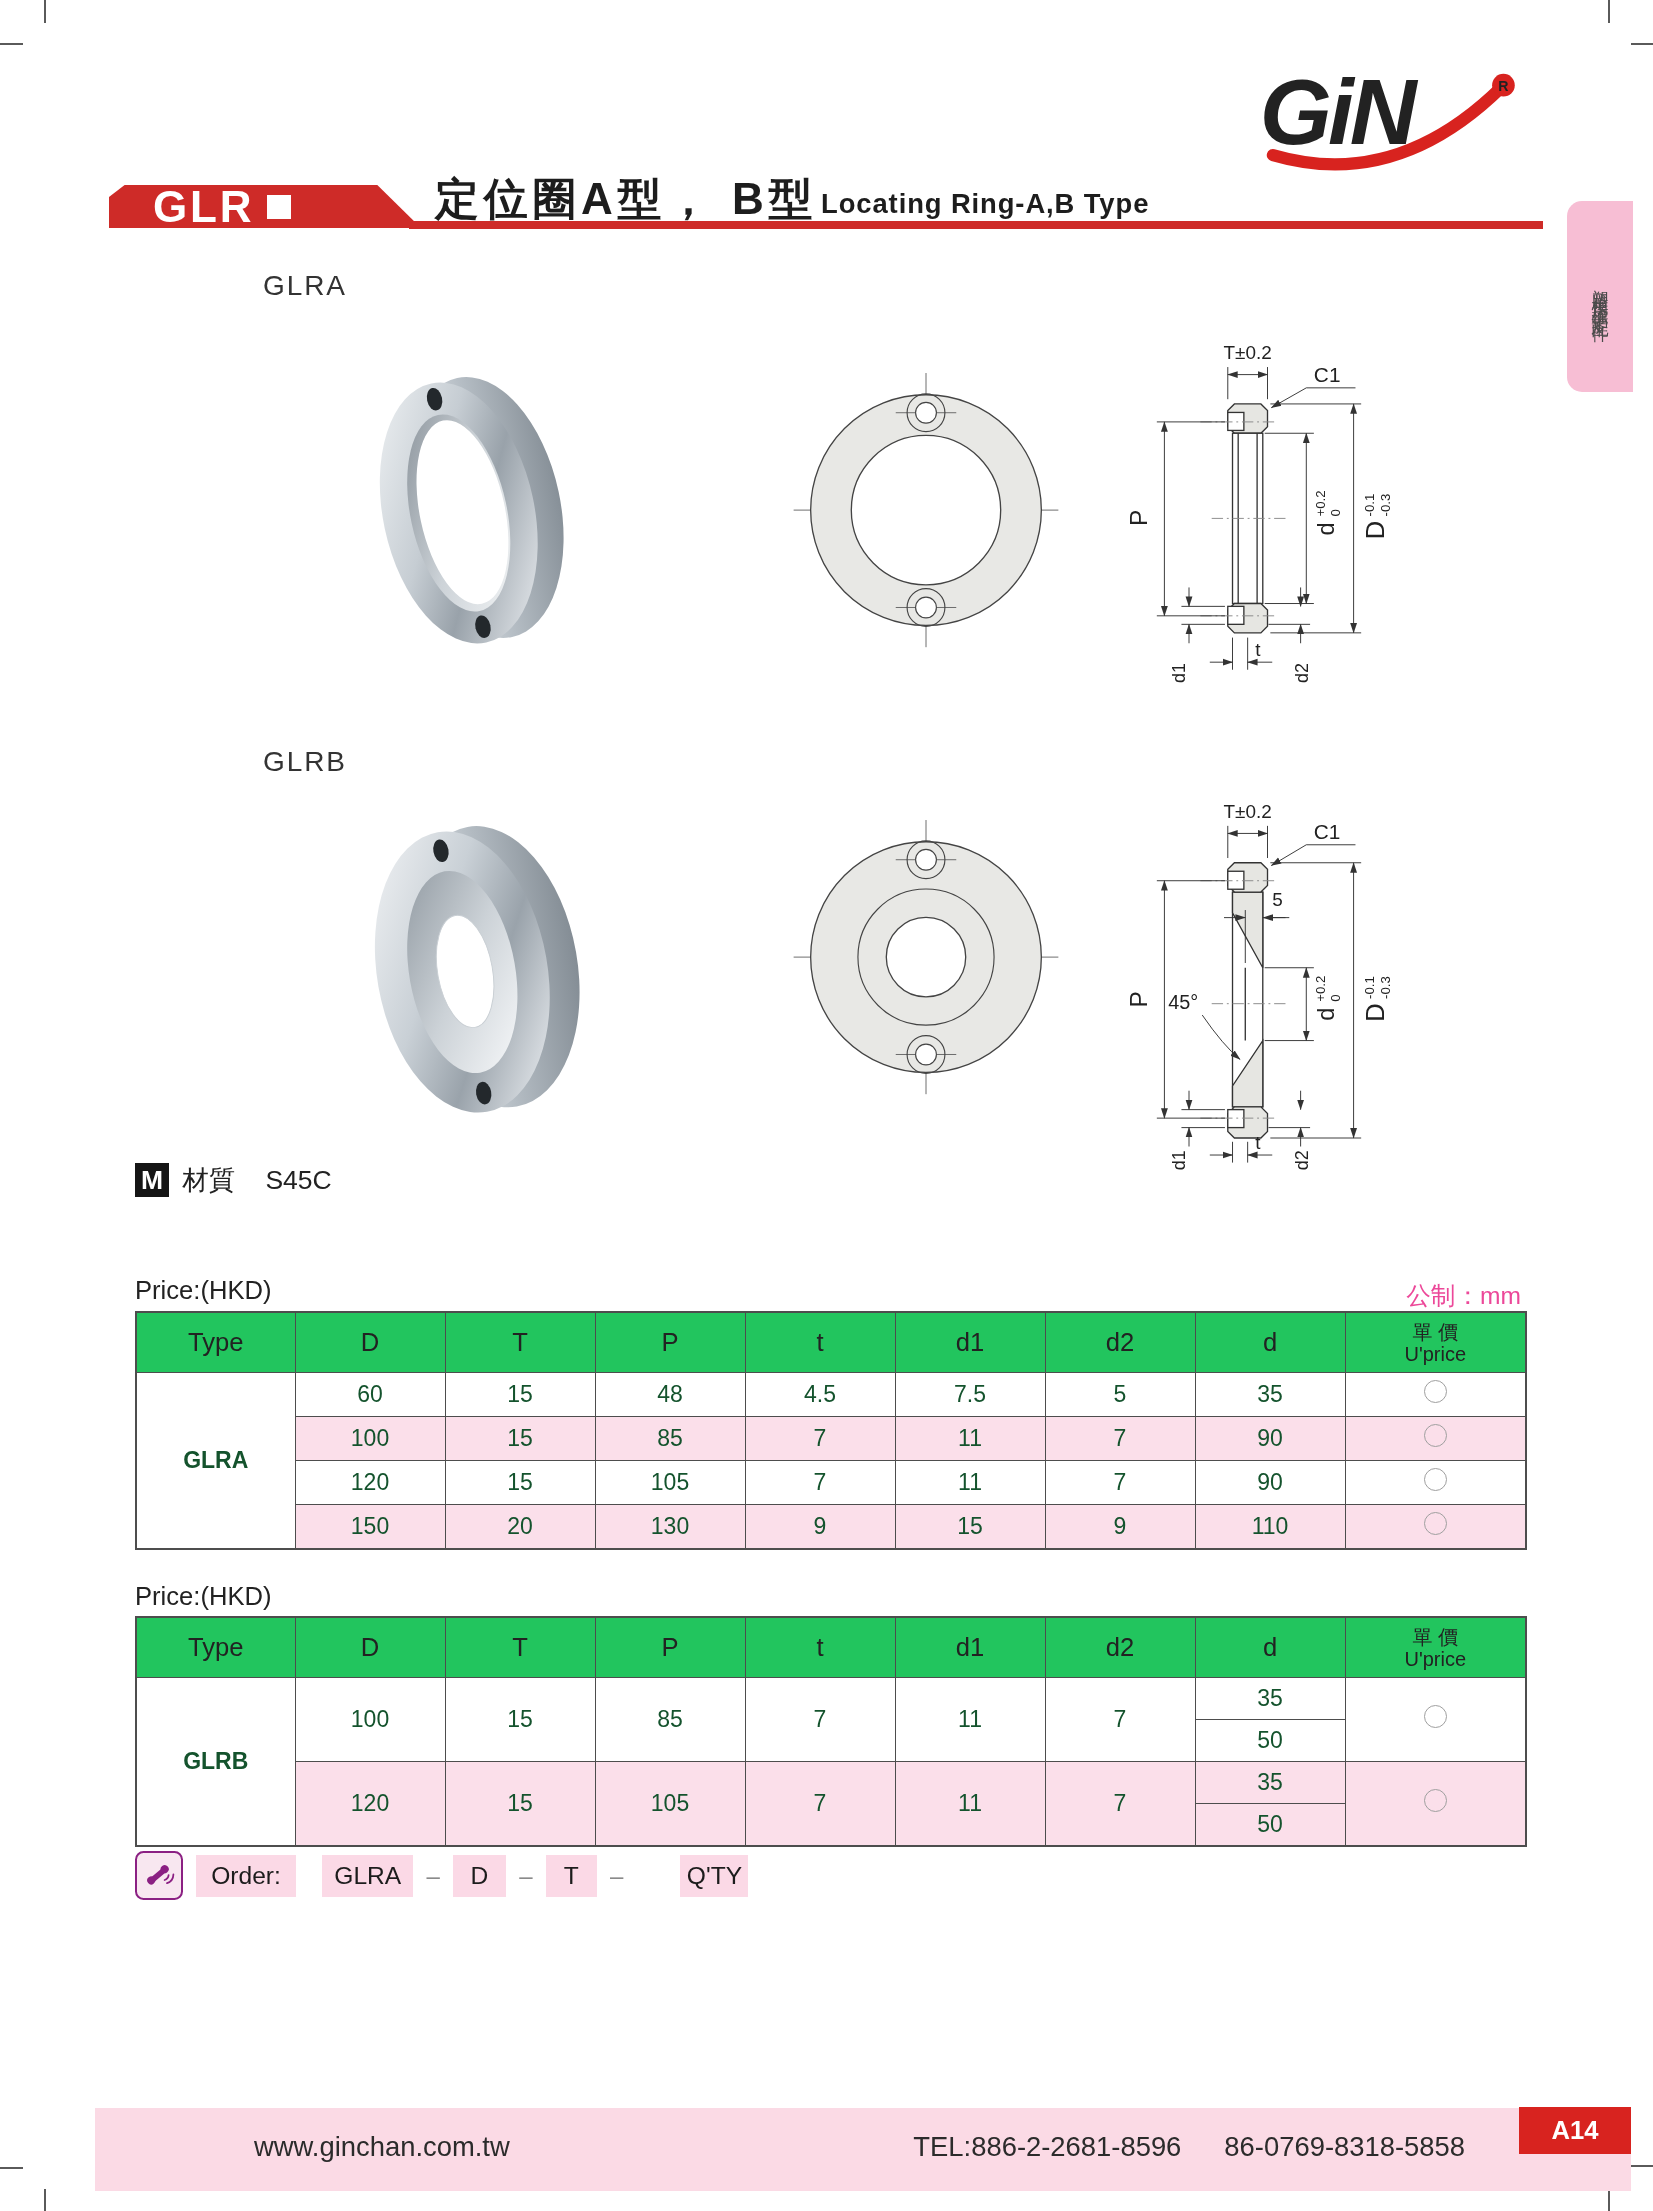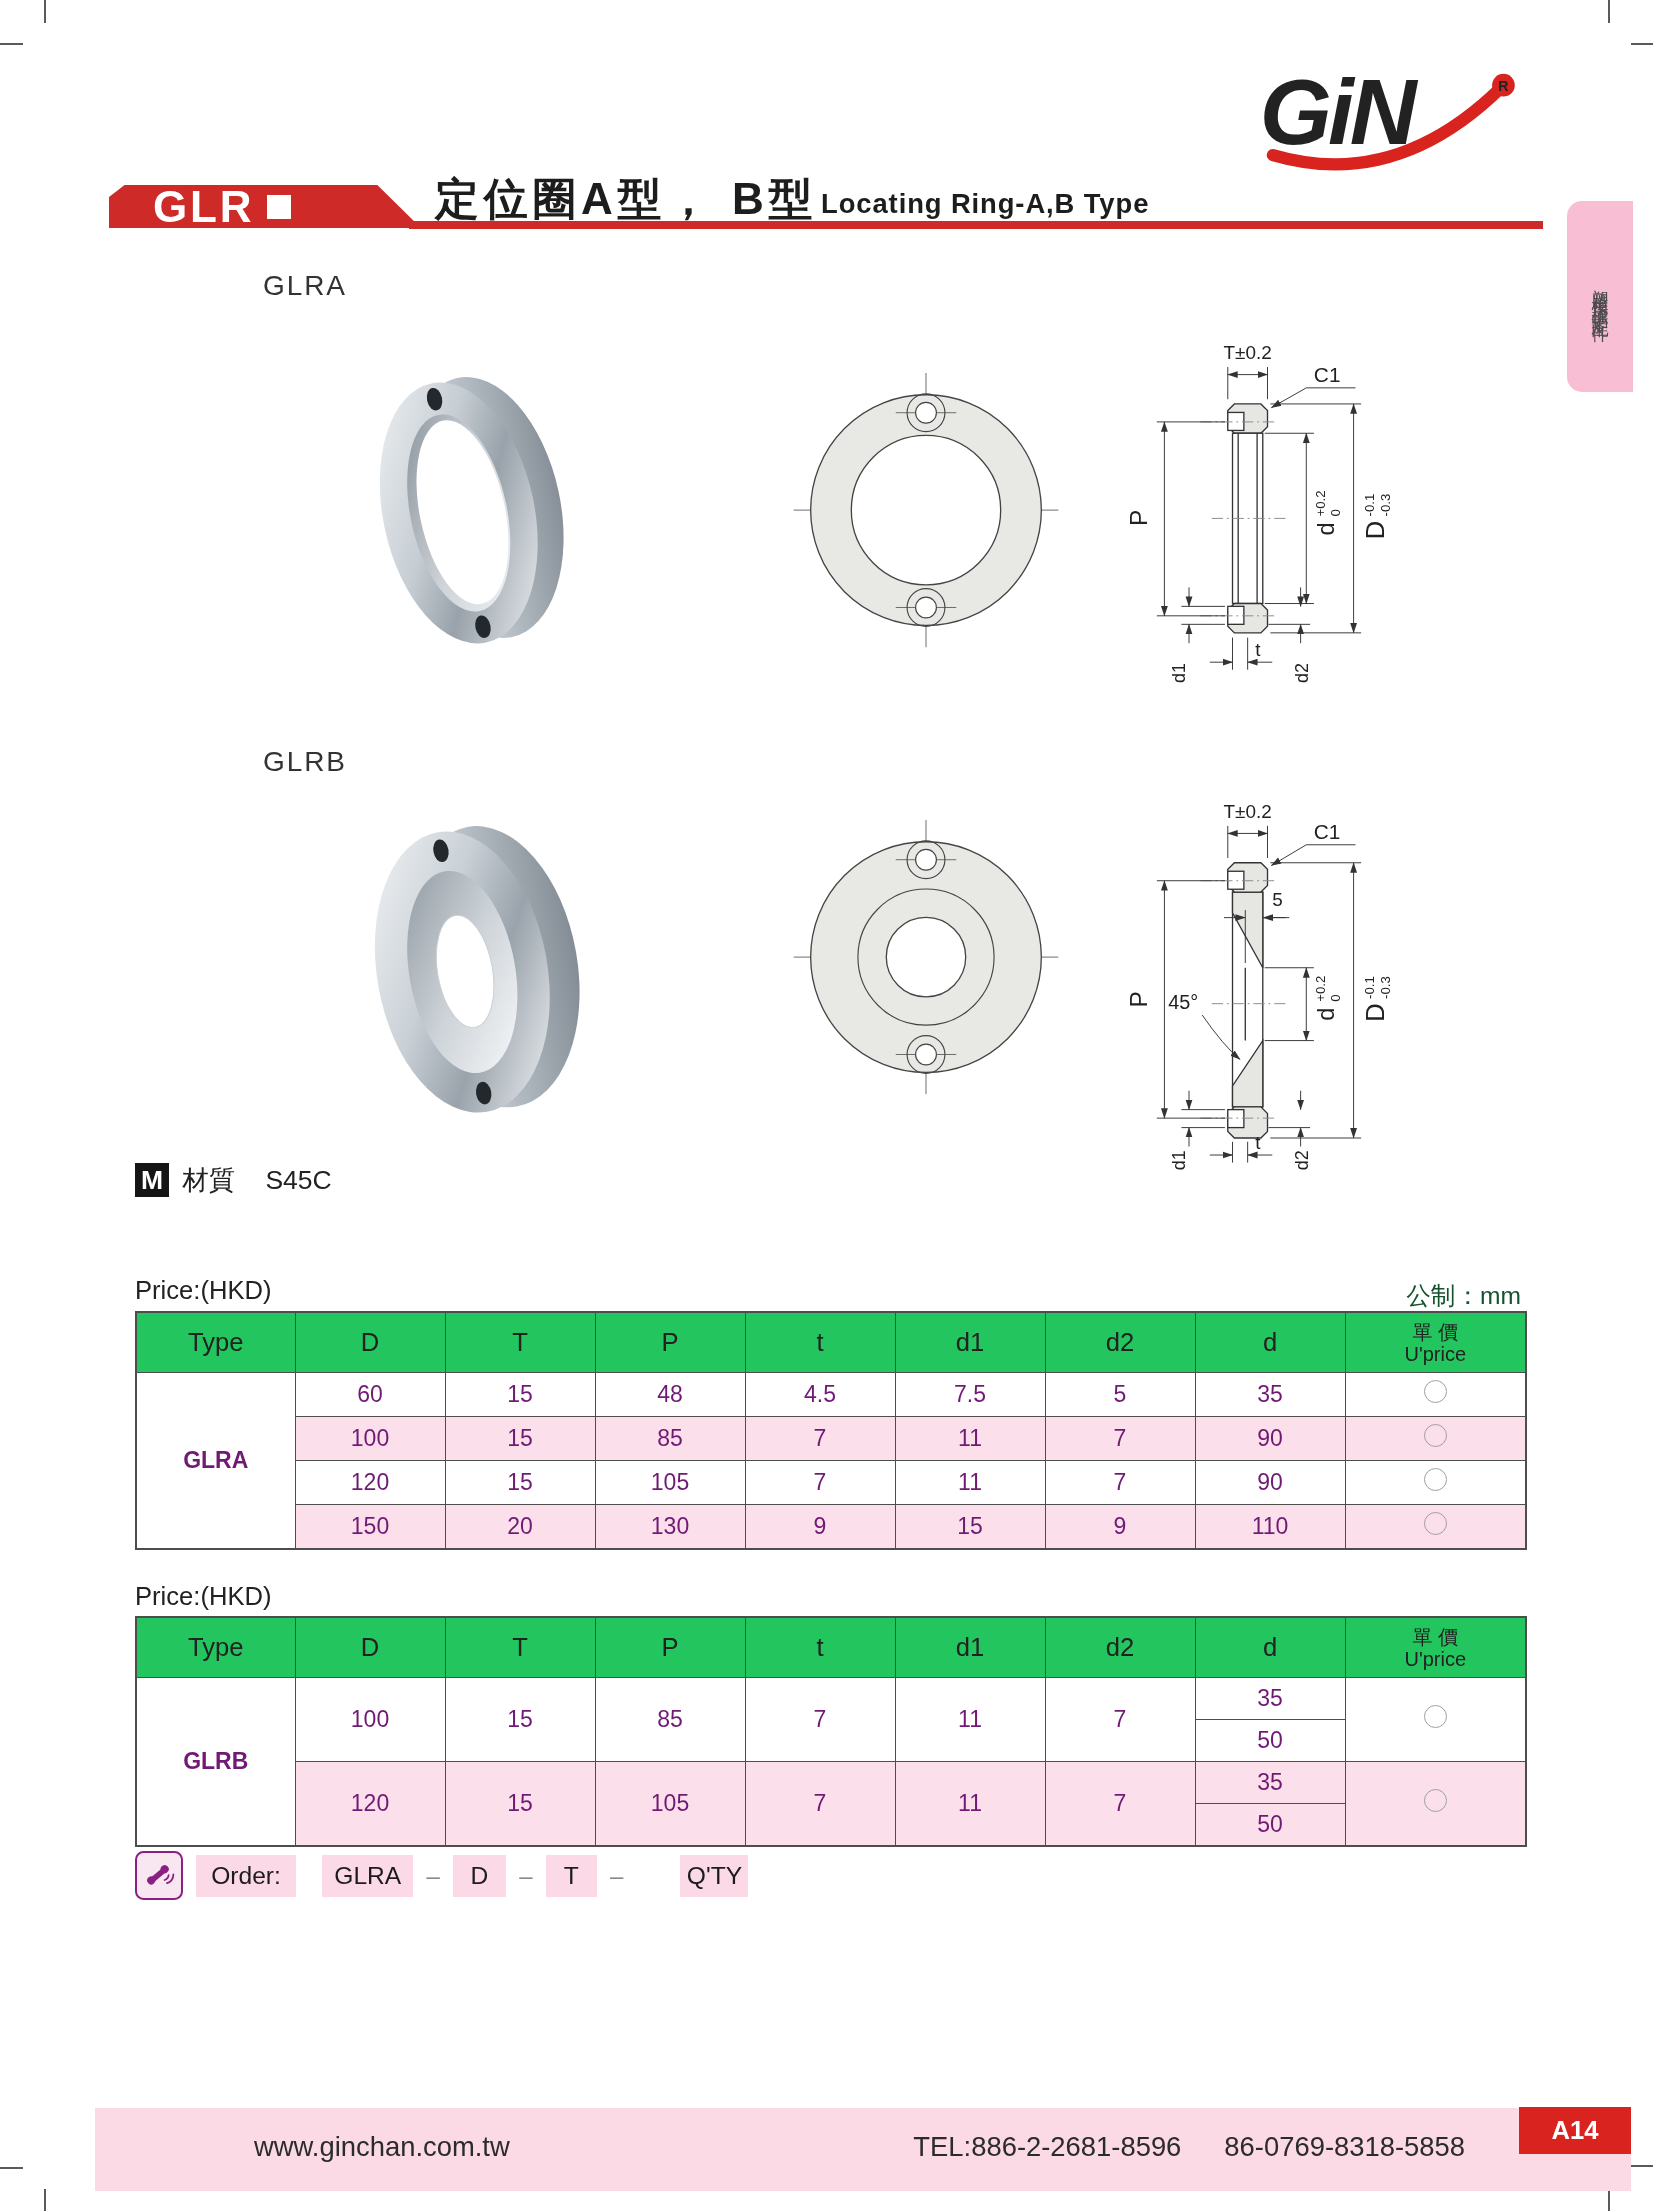--- a/index.html
+++ b/index.html
@@ -21,27 +21,27 @@
   .side-tab span{writing-mode:vertical-rl;text-orientation:upright;font-size:17px;letter-spacing:4.7px;color:#4a4a4a;}
   .sec-label{position:absolute;font-size:28px;color:#333;letter-spacing:1.9px;}
   
   .material{position:absolute;left:135px;top:1162px;display:flex;align-items:center;gap:13.2px;}
   .m-badge{width:34px;height:34px;background:#151515;color:#fff;font-weight:700;font-size:26.5px;
            display:flex;align-items:center;justify-content:center;}
   .m-label,.m-value{font-size:26.5px;color:#222;}
   .m-value{margin-left:17px;}
   
   .price-label{position:absolute;font-size:25.6px;color:#222;}
-  .unit-label{position:absolute;left:1332px;top:1279px;width:189px;text-align:right;font-size:24.6px;color:#14532d;}
+  .unit-label{position:absolute;left:1332px;top:1279px;width:189px;text-align:right;font-size:24.6px;color:#ec4899;}
   table.spec{position:absolute;left:135px;border-collapse:collapse;table-layout:fixed;width:1386px;
              border:2.8px solid #4d4d4d;}
   table.spec th,table.spec td{border:1.5px solid #4d4d4d;text-align:center;vertical-align:middle;padding:0;}
   table.spec th{background:#22c55e;font-weight:400;font-size:25.6px;height:59px;color:#222;}
   table.spec .uprice{font-size:20px;line-height:22px;}
-  table.spec td{font-size:23px;background:#fff;color:#701a75;margin-top:24px;}
+  table.spec td{font-size:23px;background:#fff;color:#14532d;margin-top:24px;}
   #glra-table td{height:43px;}
   #glrb-table td{height:41px;}
   tr.pink td{background:#FBDFEA;}
   td.typecell{font-weight:700;font-size:24.6px;background:#fff !important;}
   .circ{display:inline-block;width:21px;height:21px;border:1.5px solid #9f9f9f;border-radius:50%;}
   
   .order{position:absolute;left:135px;top:1851px;display:flex;align-items:center;gap:13.2px;}
   .phone-box{width:44px;height:45px;border:2.8px solid #8B2083;border-radius:8.5px;background:#F8E7F0;
              display:flex;align-items:center;justify-content:center;}
   .obox{background:#FBD9E6;height:42px;display:flex;align-items:center;justify-content:center;

